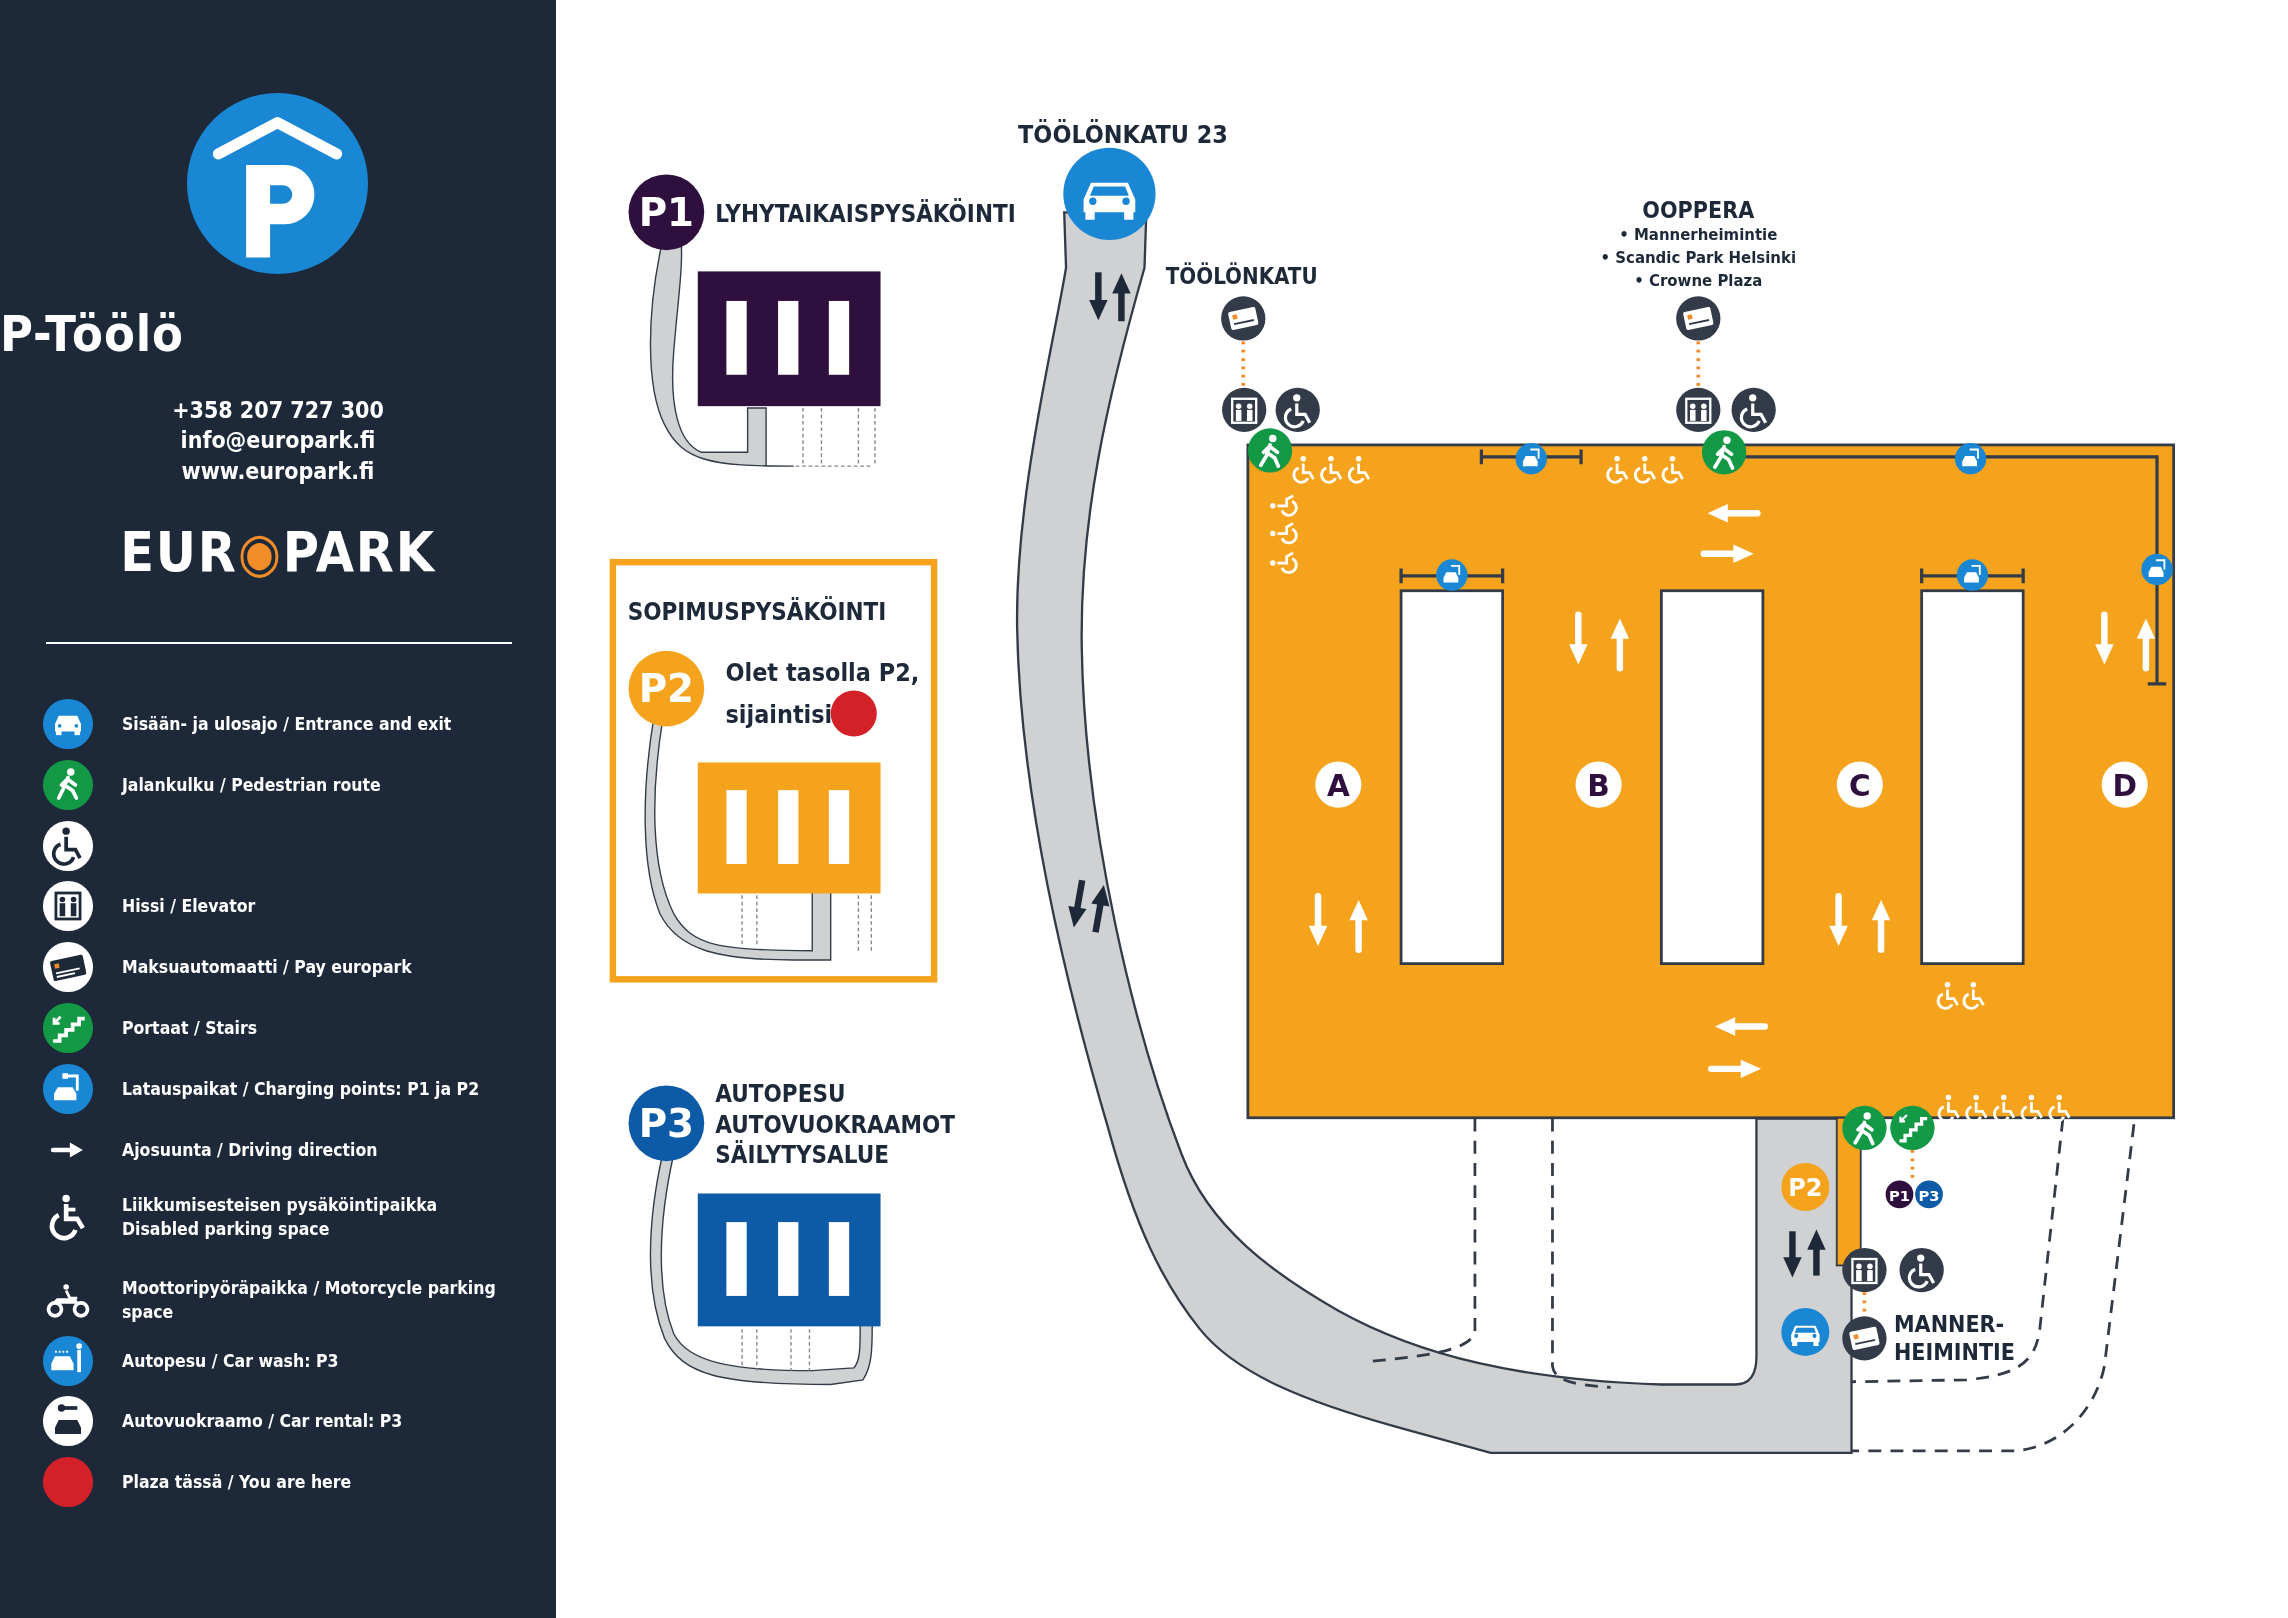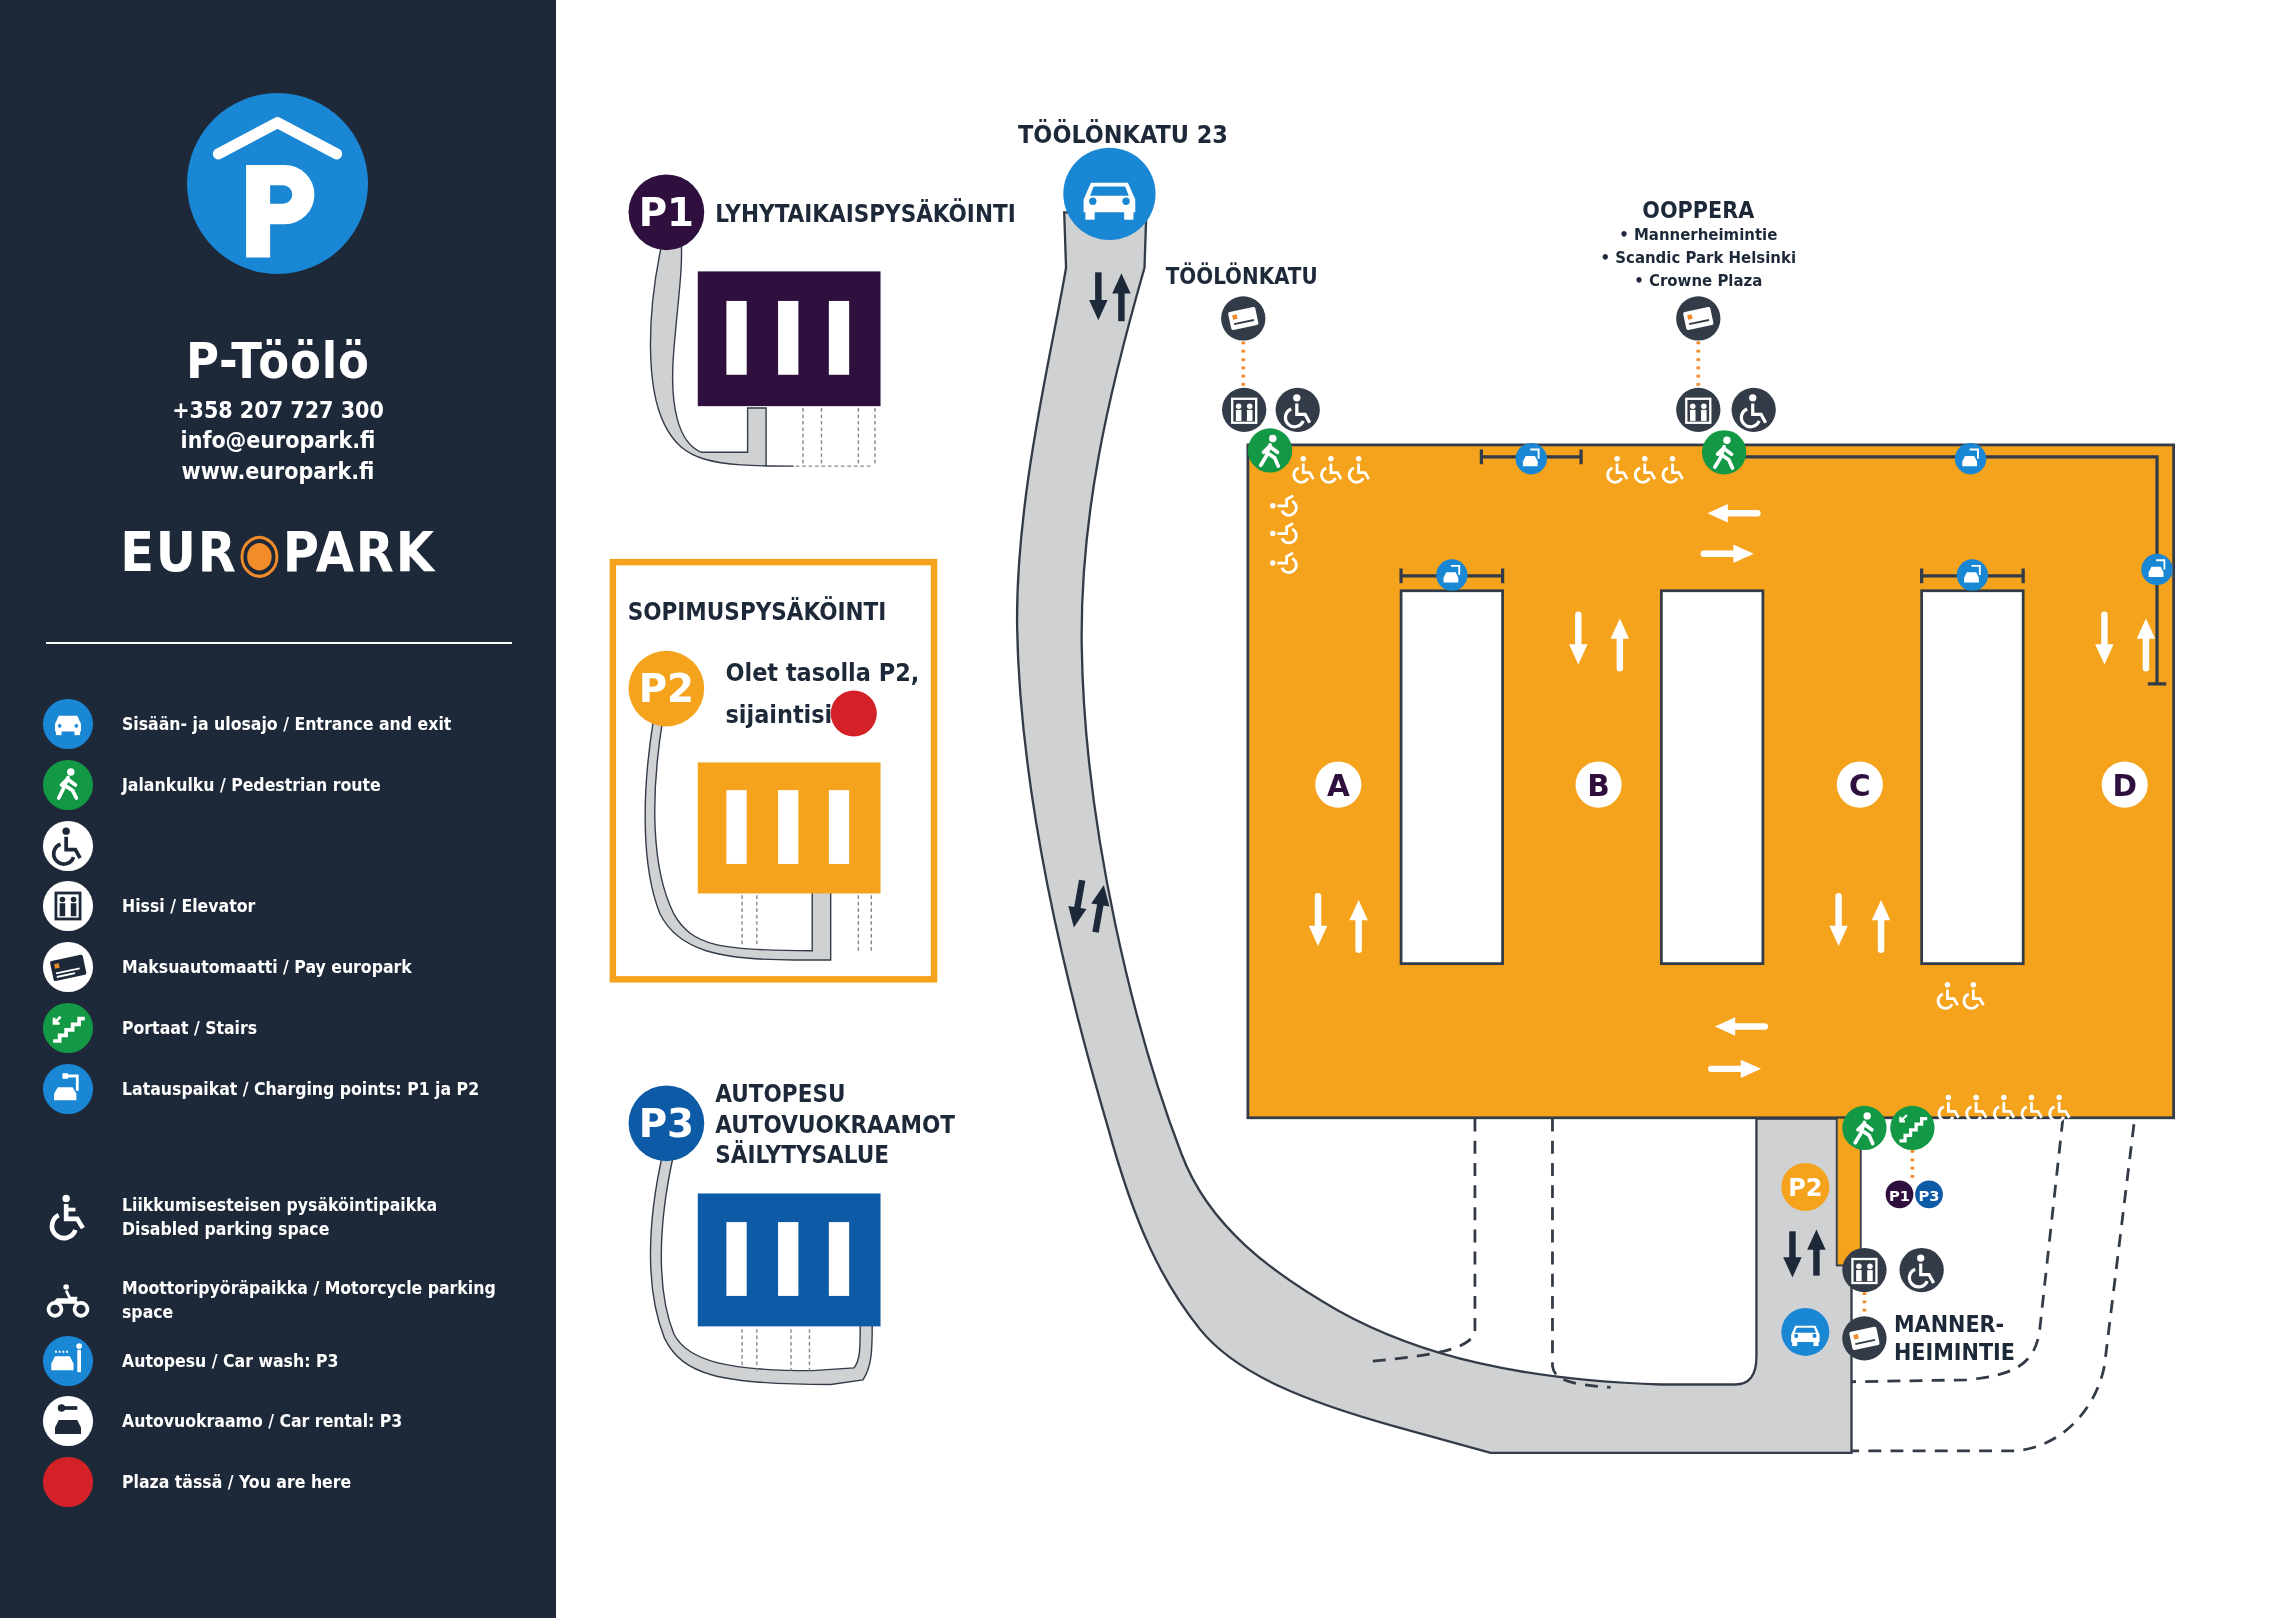--- a/index.html
+++ b/index.html
@@ -1,20 +1,20 @@
 <!DOCTYPE html>
 <html style="font-size:14.8px"><head>
 <meta charset="utf-8">
 <style>
   html, body { margin:0; padding:0; background:#ffffff; }
   body { width:2289px; height:1619px; position:relative; overflow:hidden;
          font-family:"DejaVu Sans Condensed","DejaVu Sans", sans-serif; }
   .sidebar { position:absolute; left:0; top:0; width:556px; height:1619px; background:#1d2938; color:#fff; }
   .logo-circle { position:absolute; left:187px; top:93px; width:181px; height:181px; border-radius:50%; background:#1a87d5; }
-  .site-title { position:absolute; left:0; width:556px; top:305px; text-align:center; font-size:50px; font-weight:bold; letter-spacing:0.9px;margin-top:27px; }
+  .site-title { position:absolute; left:0; width:556px; top:305px; text-align:left; font-size:50px; font-weight:bold; letter-spacing:0.9px; }
   .contact { position:absolute; left:0; width:556px; text-align:center; font-size:23px; font-weight:bold; }
   .brand { position:absolute; left:0; width:556px; top:520px; text-align:center; font-size:55px; font-weight:bold; letter-spacing:1.8px; }
   .brand .o { color:#f28c28; }
   .divider { position:absolute; left:46px; top:642px; width:466px; height:1.8px; background:#fff; }
   .legend-item { position:absolute; left:42px; width:498px; display:flex; align-items:center; }
   .legend-icon { width:52px; height:52px; flex:0 0 52px; display:flex; align-items:center; justify-content:center; }
   .legend-text { margin-left:28px; font-size:17.5px; font-weight:bold; line-height:24px; }
   .map { position:absolute; left:0; top:0; }
   .lbl { font-family:"DejaVu Sans Condensed","DejaVu Sans", sans-serif; font-weight:bold; fill:#1d2938; }
 </style>
@@ -110,20 +110,29 @@
   <div class="legend-item" style="top:1063px">
     <span class="legend-icon">
         <svg width="52" height="52" viewBox="0 0 56 56">
           <circle cx="28" cy="28" r="27" fill="#1a87d5"></circle>
           <path d="M13 40 v-7 l4 -7 h16 l4 7 v7 z" fill="#fff"></path>
           <path d="M26 14 h12 v16" stroke="#fff" stroke-width="3" fill="none"></path>
           <rect x="22" y="11" width="6" height="6" fill="#fff"></rect>
         </svg>
       </span>
     <span class="legend-text">Latauspaikat / Charging points: P1 ja P2</span>
+  </div>
+  <div class="legend-item" style="top:1124px">
+    <span class="legend-icon">
+        <svg width="52" height="52" viewBox="0 0 56 56">
+          <path d="M12 28 h22" stroke="#fff" stroke-width="5" stroke-linecap="round"></path>
+          <path d="M30 20 l14 8 l-14 8 z" fill="#fff"></path>
+        </svg>
+      </span>
+    <span class="legend-text">Ajosuunta / Driving direction</span>
   </div>
   <div class="legend-item" style="top:1191px">
     <span class="legend-icon">
         <svg width="52" height="52" viewBox="0 0 56 56">
           <circle cx="26" cy="8" r="4" fill="#fff"></circle>
           <path d="M26 14 v16 h12 l6 10" stroke="#fff" stroke-width="5" fill="none"></path>
           <path d="M26 20 h10" stroke="#fff" stroke-width="4"></path>
           <path d="M18 26 a13 13 0 1 0 18 16" stroke="#fff" stroke-width="5" fill="none"></path>
         </svg>
       </span>

